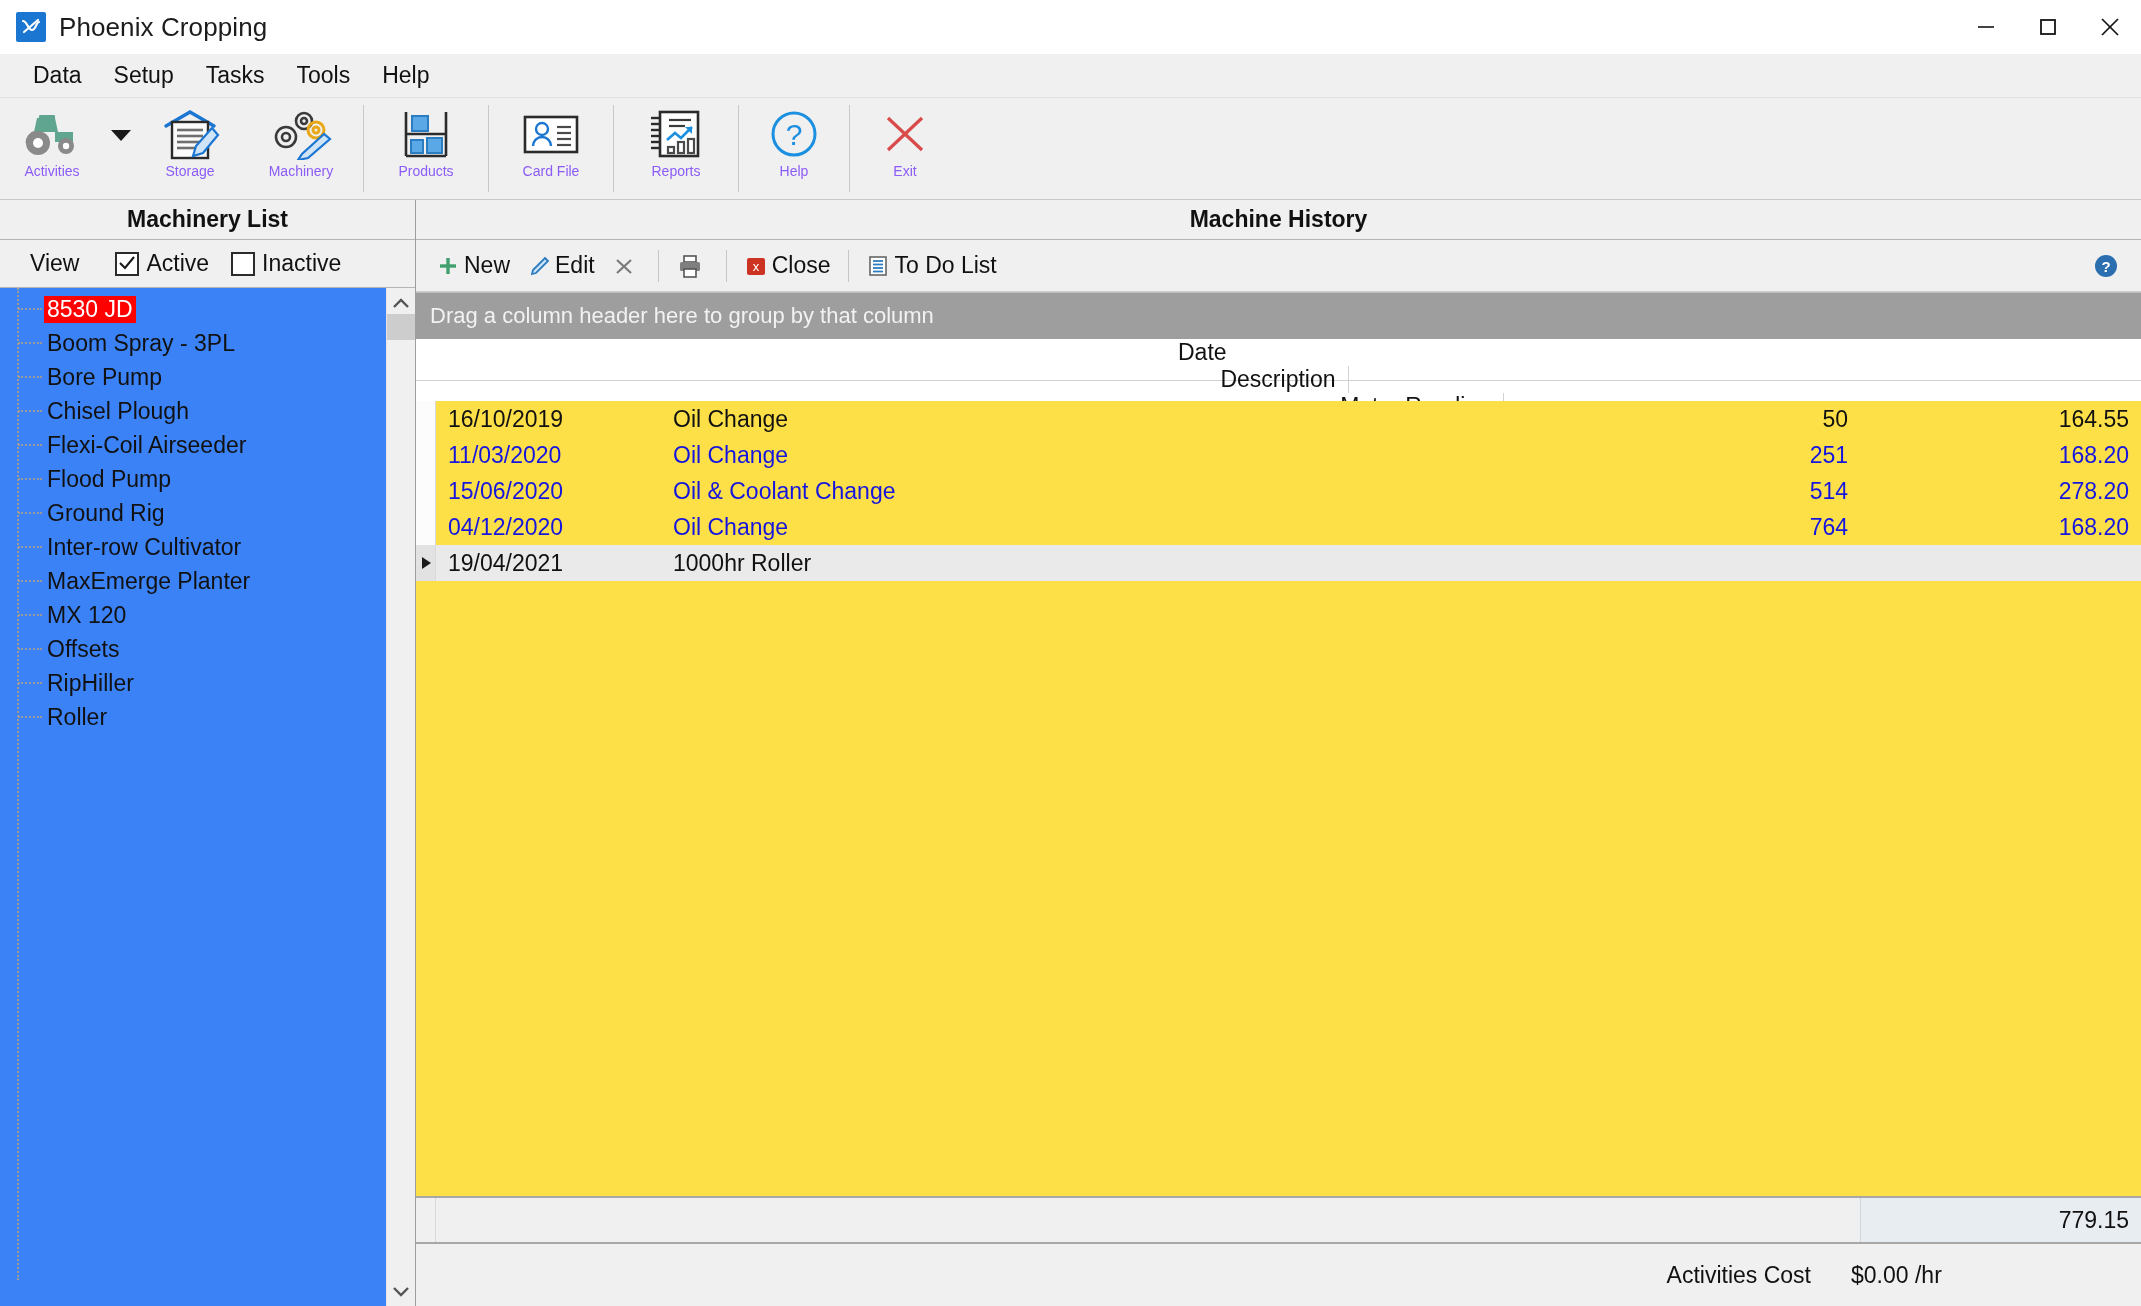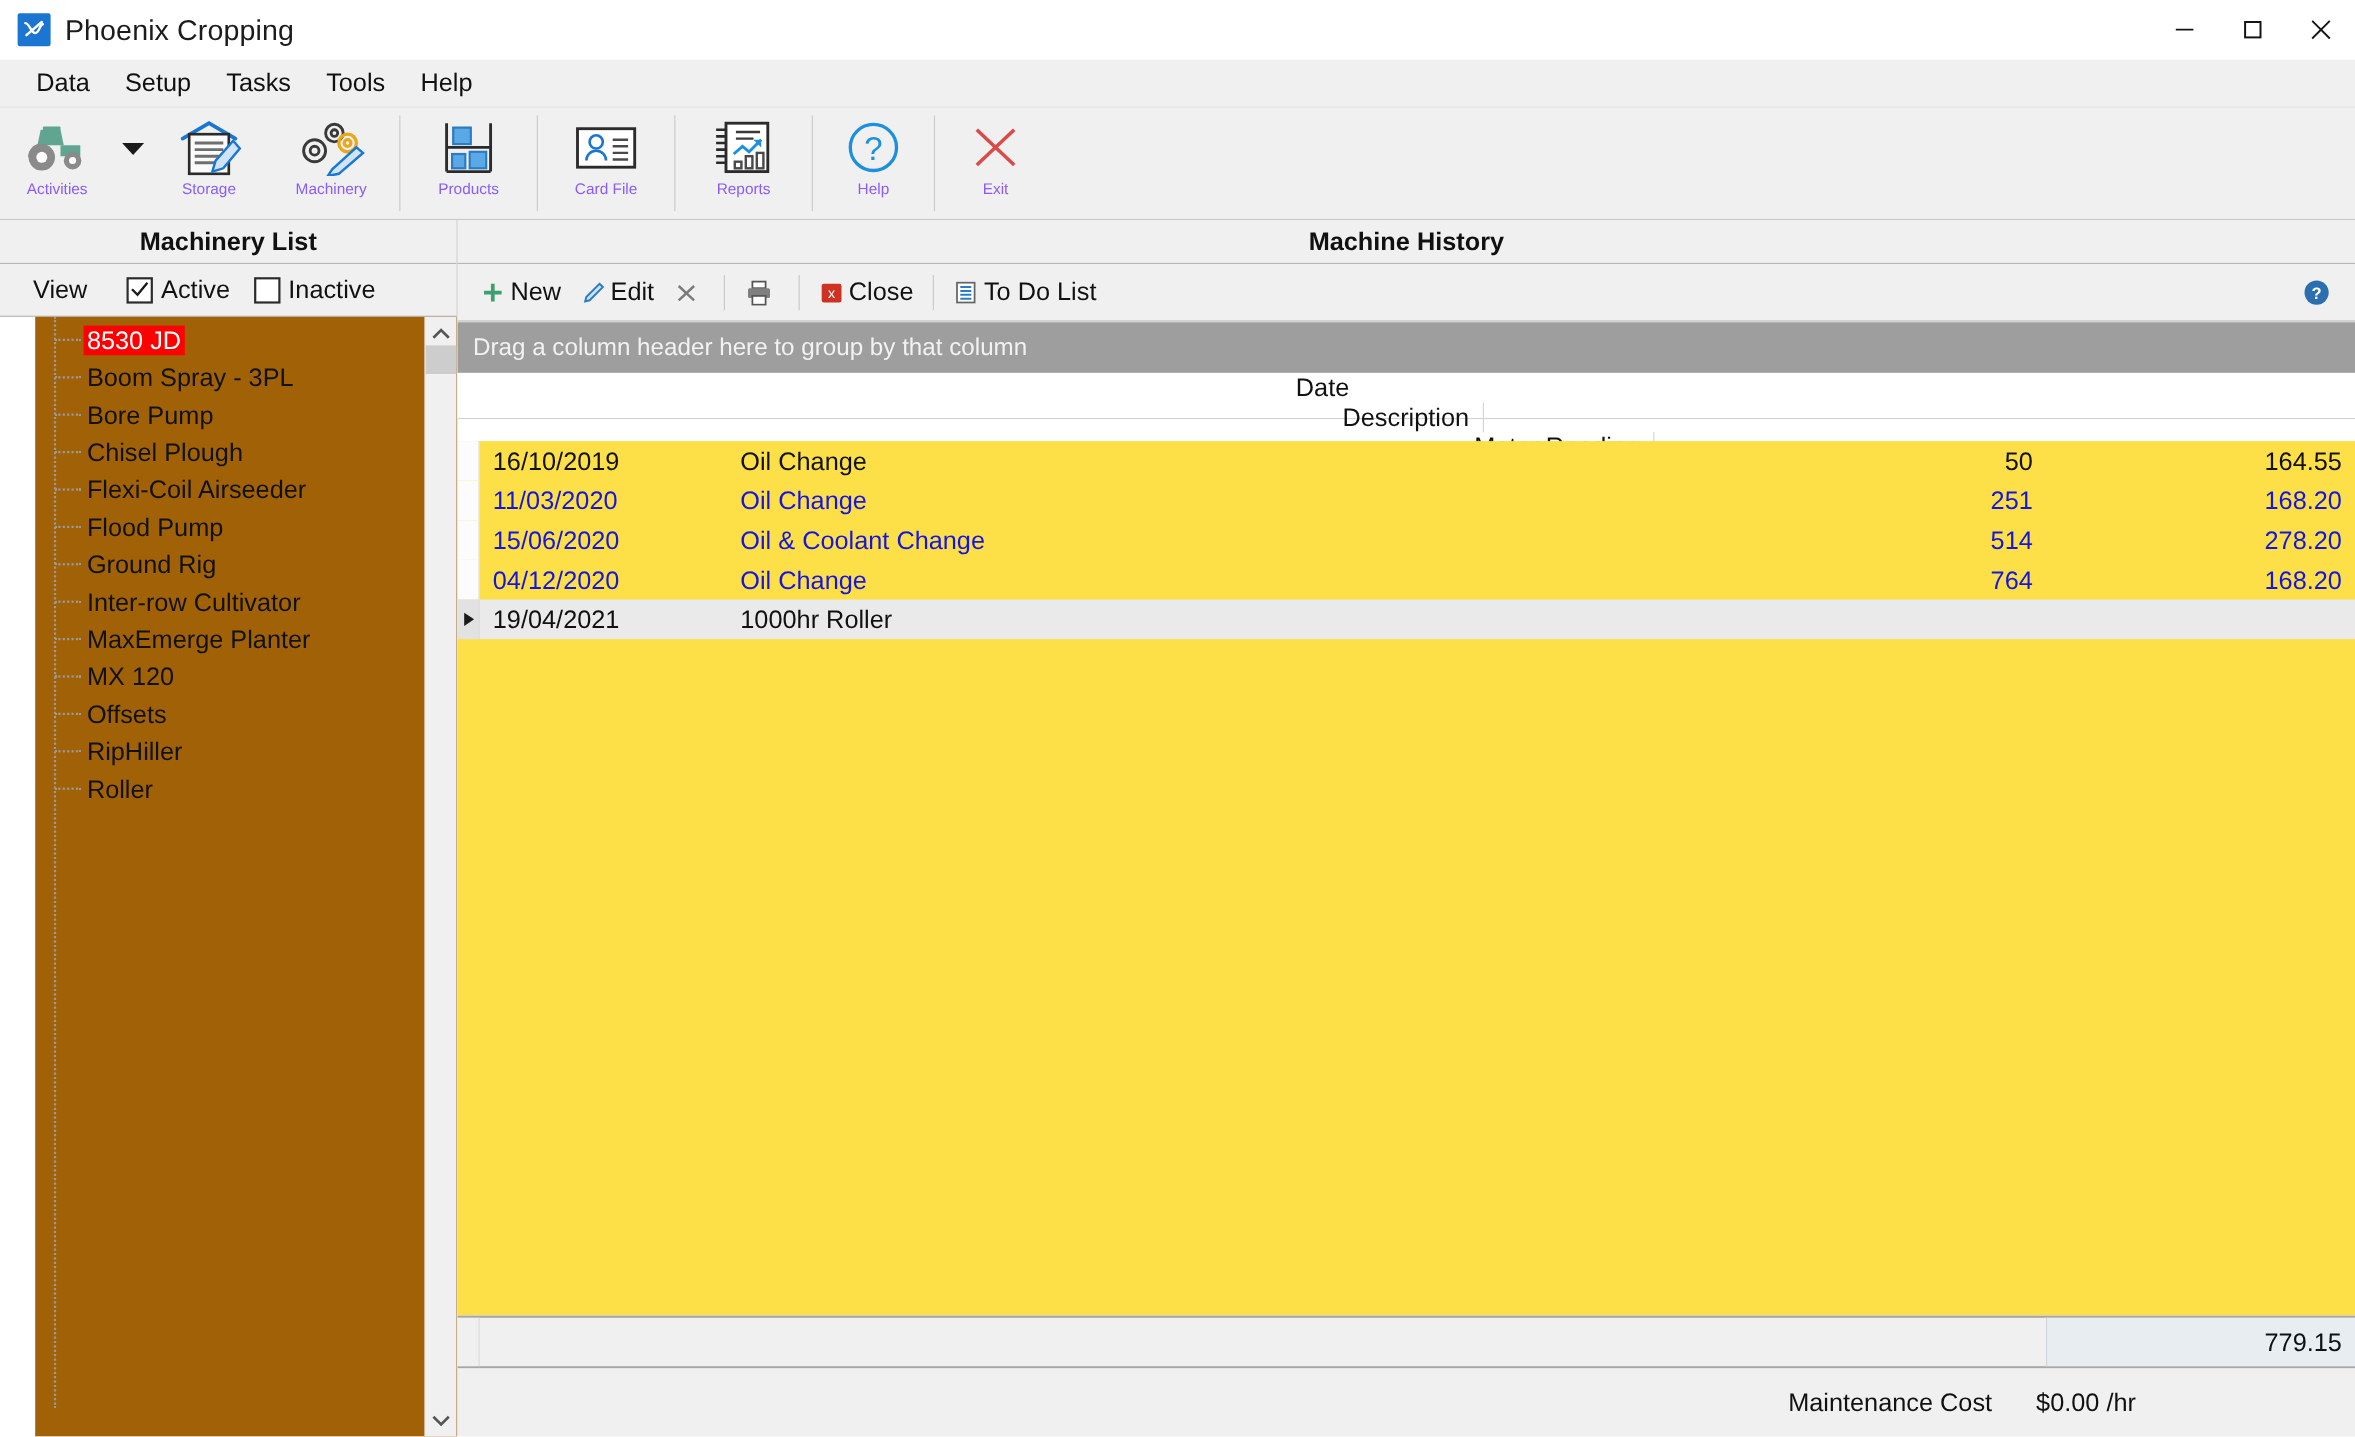--- a/index.html
+++ b/index.html
@@ -82,21 +82,21 @@
   }
   .lp-viewlabel { font-size: 23px; color: #111; margin-right: 36px; }
   .chkwrap { display: flex; align-items: center; margin-right: 22px; }
   .chkbox {
     width: 24px; height: 24px; border: 2px solid #2b2b2b; background: #fff;
     display: flex; align-items: center; justify-content: center; margin-right: 7px;
   }
   .chkbox svg { display: block; }
   .chklabel { font-size: 23px; color: #111; }
 
-  .treewrap { flex: 1; display: flex; background: #a16207; overflow: hidden; position: relative; margin-left: 32px; }
+  .treewrap { flex: 1; display: flex; background: #3b82f6; overflow: hidden; position: relative; }
   .tree { flex: 1; padding-top: 4px; position: relative; }
   .tree-guide {
     position: absolute; left: 17px; top: 0; bottom: 26px; width: 0;
     border-left: 2px dotted #9a9a9a;
   }
   .tree-item {
     height: 34px; display: flex; align-items: center; position: relative;
     padding-left: 18px;
   }
   .tree-dash {
@@ -607,17 +607,17 @@
       </div>
 
       <div class="grid-footer">
         <div class="gf-indicator"></div>
         <div class="gf-spacer"></div>
         <div class="gf-total">779.15</div>
       </div>
     </div>
 
     <div class="maint-row">
-      <div class="maint-label">Maintenance Cost</div>
+      <div class="maint-label">Activities Cost</div>
       <div class="maint-value">$0.00 /hr</div>
     </div>
   </div>
 </div>
 
 </body></html>

